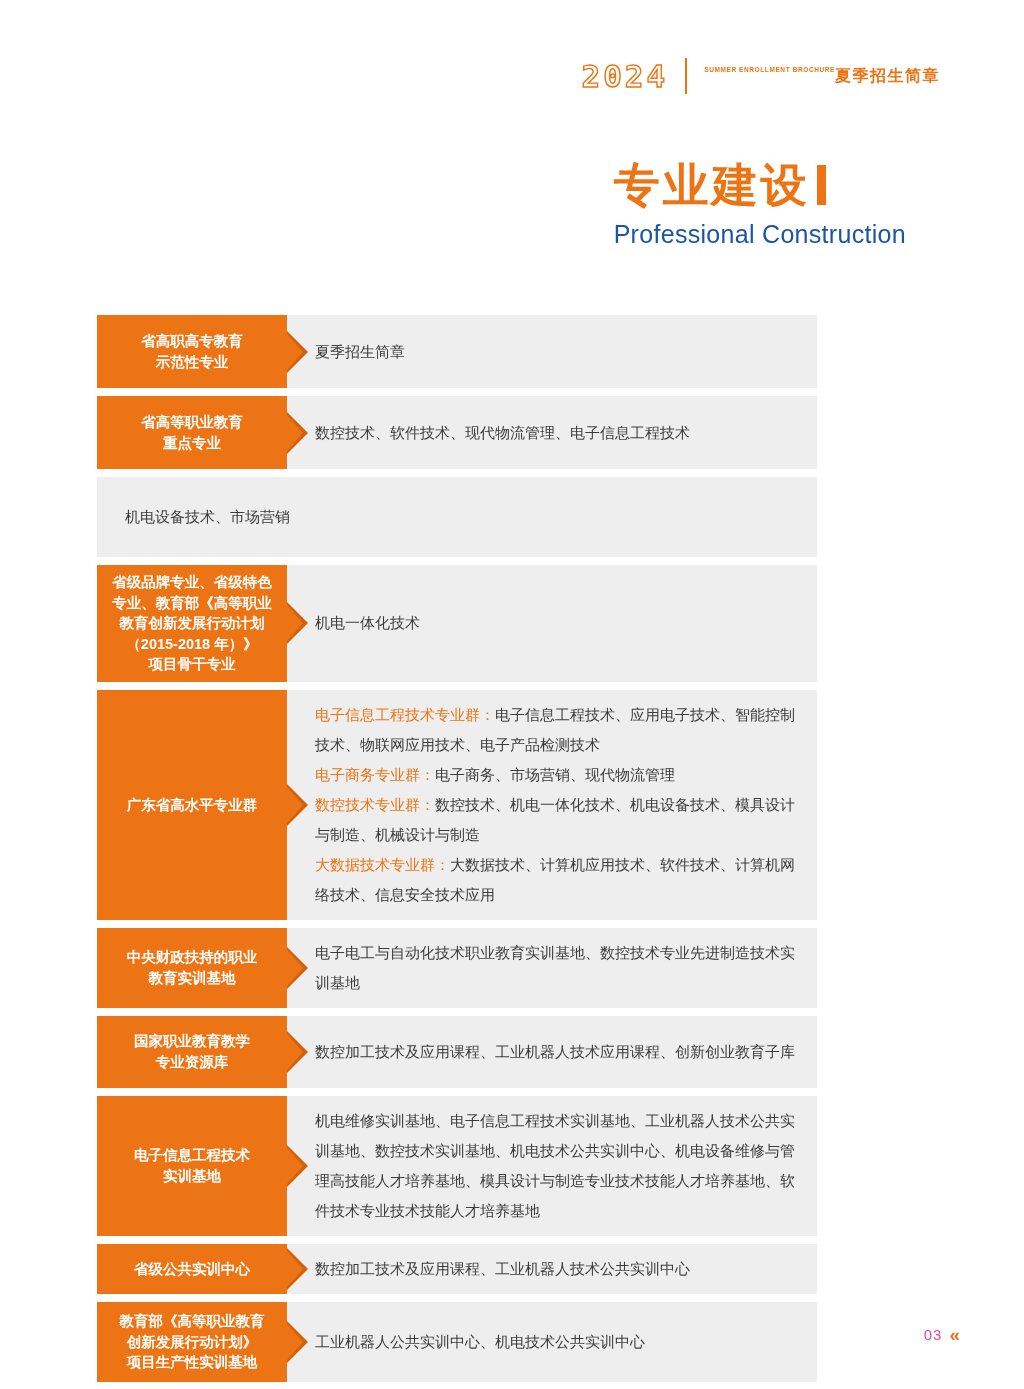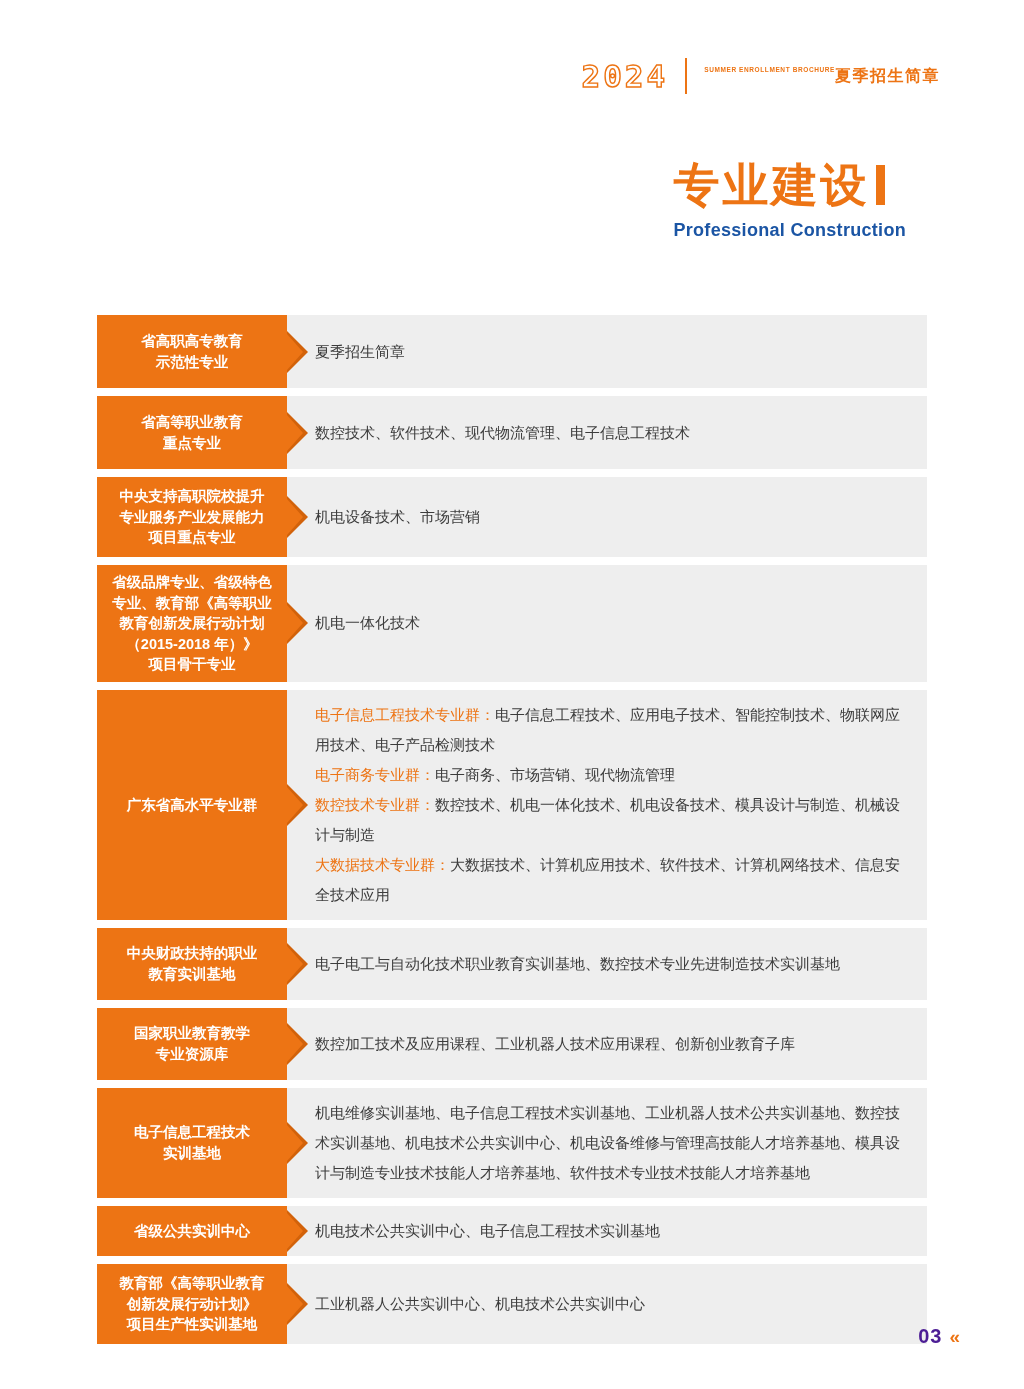--- a/index.html
+++ b/index.html
@@ -34,24 +34,24 @@
   .brand-cn{font-size:16px;color:var(--orange);font-weight:bold;letter-spacing:1.5px;}
 
   
   .title-block{position:absolute;top:160px;right:118px;text-align:left;margin-left:36px;}
   .title-line{display:flex;align-items:center;}
   .title{
     font-size:46px;font-weight:900;color:var(--orange);
     letter-spacing:3px;line-height:1.1;
   }
   .title-bar{display:inline-block;width:9px;height:40px;background:var(--orange);margin-left:7px;}
-  .subtitle{margin-top:9px;font-size:18px;font-weight:700;color:var(--blue);letter-spacing:.3px;}
-
-  
-  .rows{position:absolute;left:97px;top:315px;width:830px;}
+  .subtitle{margin-top:9px;font-size:25px;font-weight:400;color:var(--blue);letter-spacing:.3px;}
+
+  
+  .rows{position:absolute;left:97px;top:315px;width:720px;}
   .row{display:flex;margin-bottom:8px;}
   .h47{min-height:47px}.h72{min-height:72px}.h73{min-height:73px}.h80{min-height:80px}
   .h98{min-height:98px}.h103{min-height:103px}.h212{min-height:212px}
 
   .row-label{
     width:190px;flex:0 0 190px;
     background:var(--orange);
     color:#fff;font-weight:bold;font-size:14.5px;line-height:1.42;
     display:flex;align-items:center;justify-content:center;text-align:center;
     padding:7px 8px;position:relative;z-index:2;
@@ -72,21 +72,21 @@
   .row-content{
     flex:1;background:var(--gray-box);
     display:flex;flex-direction:column;justify-content:center;
     padding:10px 16px 10px 28px;
     font-size:15px;color:var(--text);line-height:2.0;
   }
   .group-heading{color:var(--orange);}
 
   
   .pagefoot{position:absolute;top:1325px;right:66px;display:flex;align-items:center;gap:7px;}
-  .pagenum{font-size:20px;color:#4c1d95;letter-spacing:1px;font-weight:bold;}
+  .pagenum{font-size:15px;color:#ec4899;letter-spacing:1px;}
   .backnav{font-size:19px;font-weight:bold;color:var(--orange);letter-spacing:-2px;cursor:pointer;line-height:1;}
 </style>
 </head>
 <body>
 
 <div class="page">
 
   <header class="brand">
     <span class="brand-year">2024</span>
     <span class="brand-divider"></span>
@@ -122,26 +122,20 @@
         <span class="row-label-text">省高等职业教育
 重点专业</span>
         <span class="arrow"></span>
       </div>
       <div class="row-content">
         <p>数控技术、软件技术、现代物流管理、电子信息工程技术</p>
       </div>
     </section>
 
     <section class="row h80">
-      <div class="row-label">
-        <span class="row-label-text">中央支持高职院校提升
-专业服务产业发展能力
-项目重点专业</span>
-        <span class="arrow"></span>
-      </div>
       <div class="row-content">
         <p>机电设备技术、市场营销</p>
       </div>
     </section>
 
     <section class="row h103">
       <div class="row-label">
         <span class="row-label-text">省级品牌专业、省级特色
 专业、教育部《高等职业
 教育创新发展行动计划
@@ -199,21 +193,21 @@
         <p>机电维修实训基地、电子信息工程技术实训基地、工业机器人技术公共实训基地、数控技术实训基地、机电技术公共实训中心、机电设备维修与管理高技能人才培养基地、模具设计与制造专业技术技能人才培养基地、软件技术专业技术技能人才培养基地</p>
       </div>
     </section>
 
     <section class="row h47">
       <div class="row-label">
         <span class="row-label-text">省级公共实训中心</span>
         <span class="arrow"></span>
       </div>
       <div class="row-content">
-        <p>机电技术公共实训中心、电子信息工程技术实训基地</p>
+        <p>数控加工技术及应用课程、工业机器人技术公共实训中心</p>
       </div>
     </section>
 
     <section class="row h80">
       <div class="row-label">
         <span class="row-label-text">教育部《高等职业教育
 创新发展行动计划》
 项目生产性实训基地</span>
         <span class="arrow"></span>
       </div>

